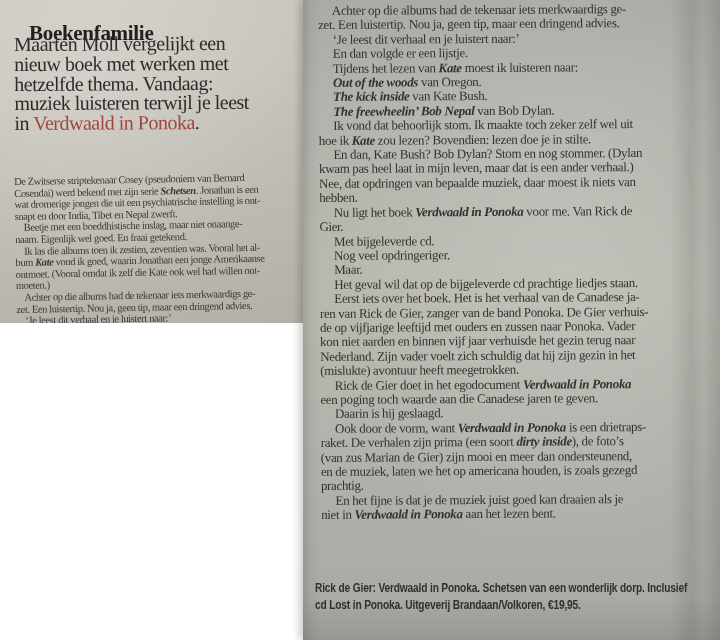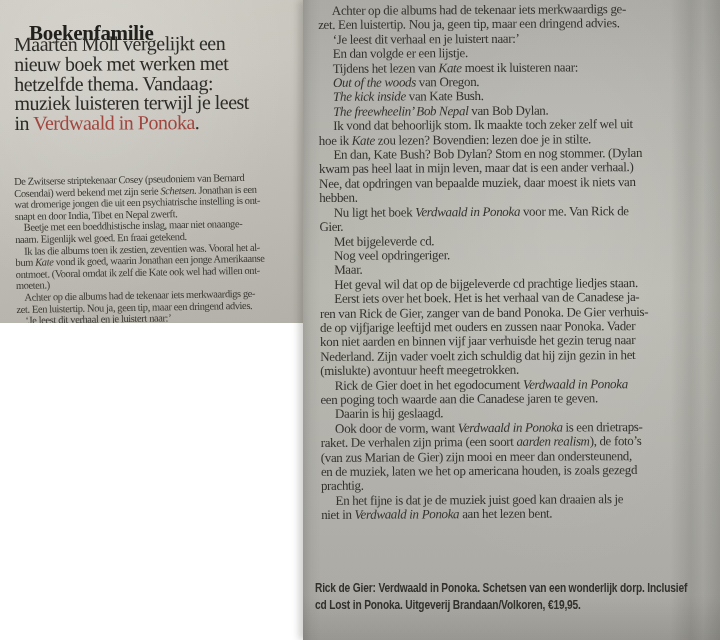--- a/index.html
+++ b/index.html
@@ -48,21 +48,21 @@
     position:absolute;left:15px;top:4px;width:392px;
     font-size:13px;line-height:14.4px;letter-spacing:-0.35px;color:#34322d;
     transform:rotate(-0.35deg);transform-origin:left top;
   }
   .caption{
     position:absolute;left:12px;top:580px;width:470px;
     font-family:"Liberation Sans","DejaVu Sans",sans-serif;
     font-size:12px;font-weight:700;line-height:16.5px;letter-spacing:-0.2px;color:#32302b;
     transform:scaleX(0.85);transform-origin:left top;
   }
-  i{font-style:italic;}
+  i{font-style:italic;font-weight:bold;}
 </style>
 </head>
 <body>
 
 <div class="photo">
 
   <div class="clip-left">
     <h1 class="kicker">Boekenfamilie</h1>
     <div class="intro">
         <div class="tl">Maarten Moll vergelijkt een</div>
@@ -113,21 +113,21 @@
         <div class="tl">     Eerst iets over het boek. Het is het verhaal van de Canadese ja-</div>
         <div class="tl">ren van Rick de Gier, zanger van de band Ponoka. De Gier verhuis-</div>
         <div class="tl">de op vijfjarige leeftijd met ouders en zussen naar Ponoka. Vader</div>
         <div class="tl">kon niet aarden en binnen vijf jaar verhuisde het gezin terug naar</div>
         <div class="tl">Nederland. Zijn vader voelt zich schuldig dat hij zijn gezin in het</div>
         <div class="tl">(mislukte) avontuur heeft meegetrokken.</div>
         <div class="tl">     Rick de Gier doet in het egodocument <i>Verdwaald in Ponoka</i></div>
         <div class="tl">een poging toch waarde aan die Canadese jaren te geven.</div>
         <div class="tl">     Daarin is hij geslaagd.</div>
         <div class="tl">     Ook door de vorm, want <i>Verdwaald in Ponoka</i> is een drietraps-</div>
-        <div class="tl">raket. De verhalen zijn prima (een soort <i>aarden realism</i>), de foto’s</div>
+        <div class="tl">raket. De verhalen zijn prima (een soort <i>dirty inside</i>), de foto’s</div>
         <div class="tl">(van zus Marian de Gier) zijn mooi en meer dan ondersteunend,</div>
         <div class="tl">en de muziek, laten we het op americana houden, is zoals gezegd</div>
         <div class="tl">prachtig.</div>
         <div class="tl">     En het fijne is dat je de muziek juist goed kan draaien als je</div>
         <div class="tl">niet in <i>Verdwaald in Ponoka</i> aan het lezen bent.</div>
       </div>
     <div class="caption">
         <div class="tl">Rick de Gier: Verdwaald in Ponoka. Schetsen van een wonderlijk dorp. Inclusief</div>
         <div class="tl">cd Lost in Ponoka. Uitgeverij Brandaan/Volkoren, €19,95.</div>
       </div>

